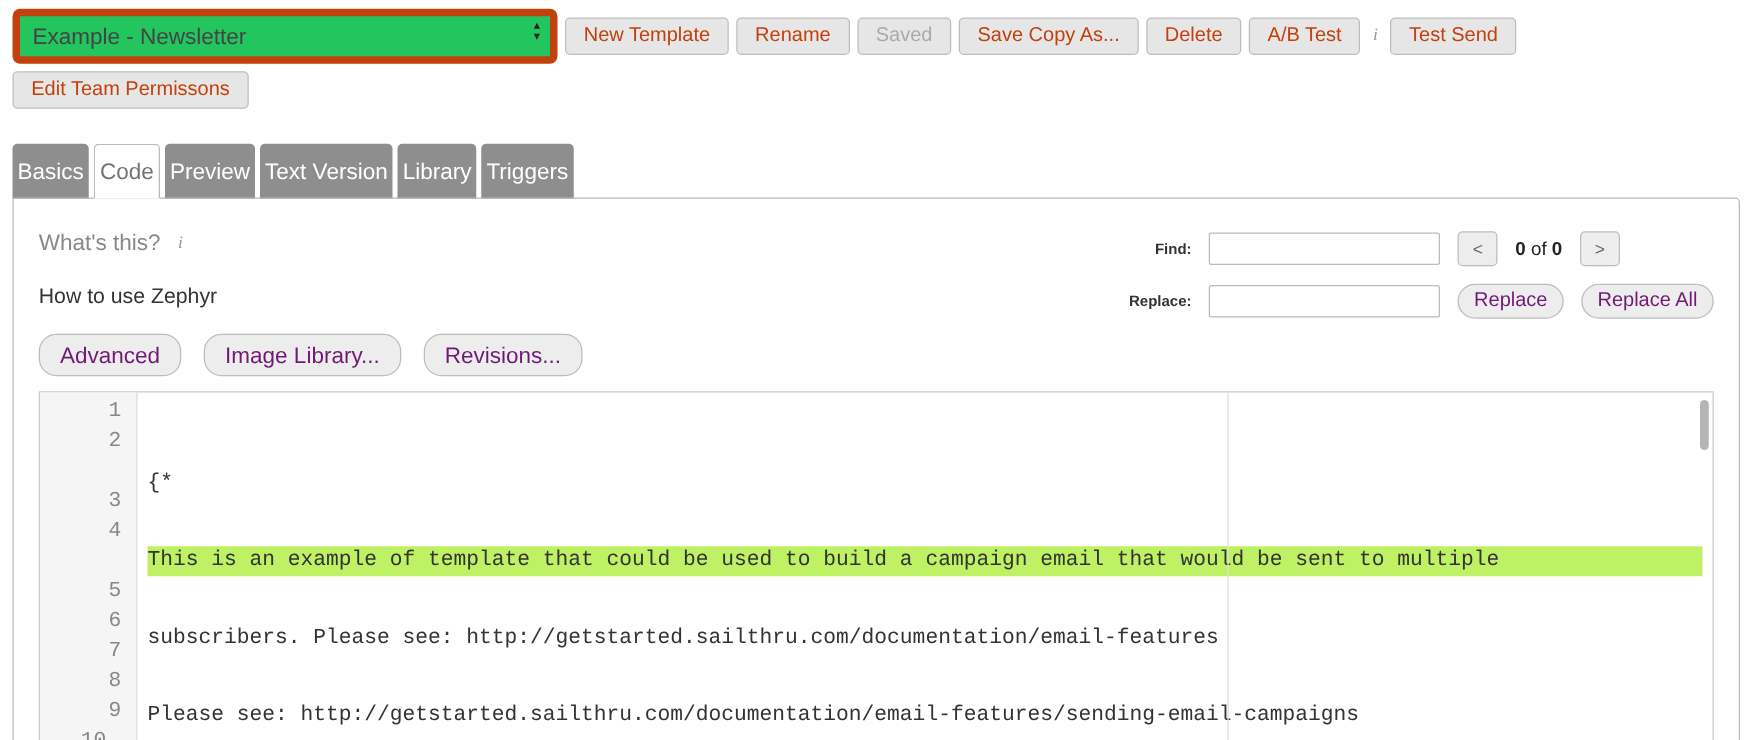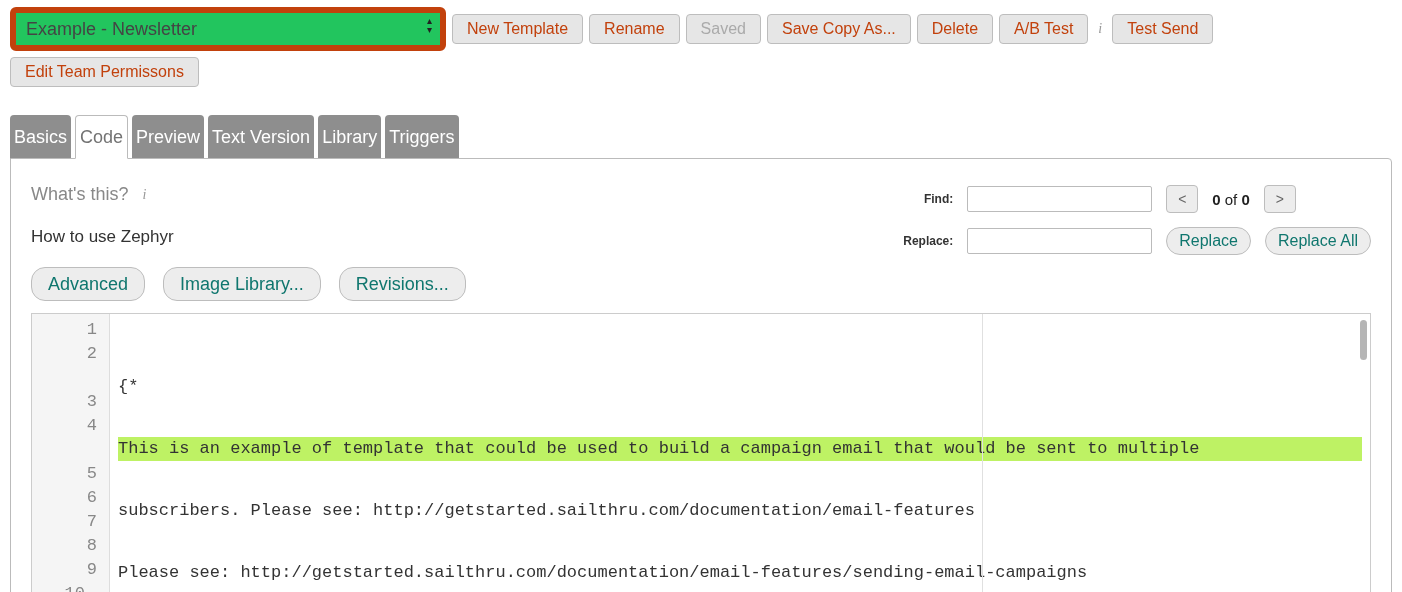--- a/index.html
+++ b/index.html
@@ -117,21 +117,21 @@
     display: flex;
     gap: 18px;
   }
   .sbtn {
     border: 1px solid #bdbdbd;
     background: #ededed;
     border-radius: 14px;
     padding: 0 16px;
     height: 34px;
     font-size: 18px;
-    color: #0f766e;
+    color: #701a75;
     display: inline-flex;
     align-items: center;
     cursor: pointer;
   }
   
   .findrep { font-size: 15px; color: #222; }
   .findrow { display: flex; align-items: center; gap: 14px; height: 30px; margin-bottom: 12px; }
   .findrow label { width: 80px; text-align: right; font-weight: bold; color: #333; font-size: 12px; }
   .txtinput {
     width: 185px; height: 26px;

